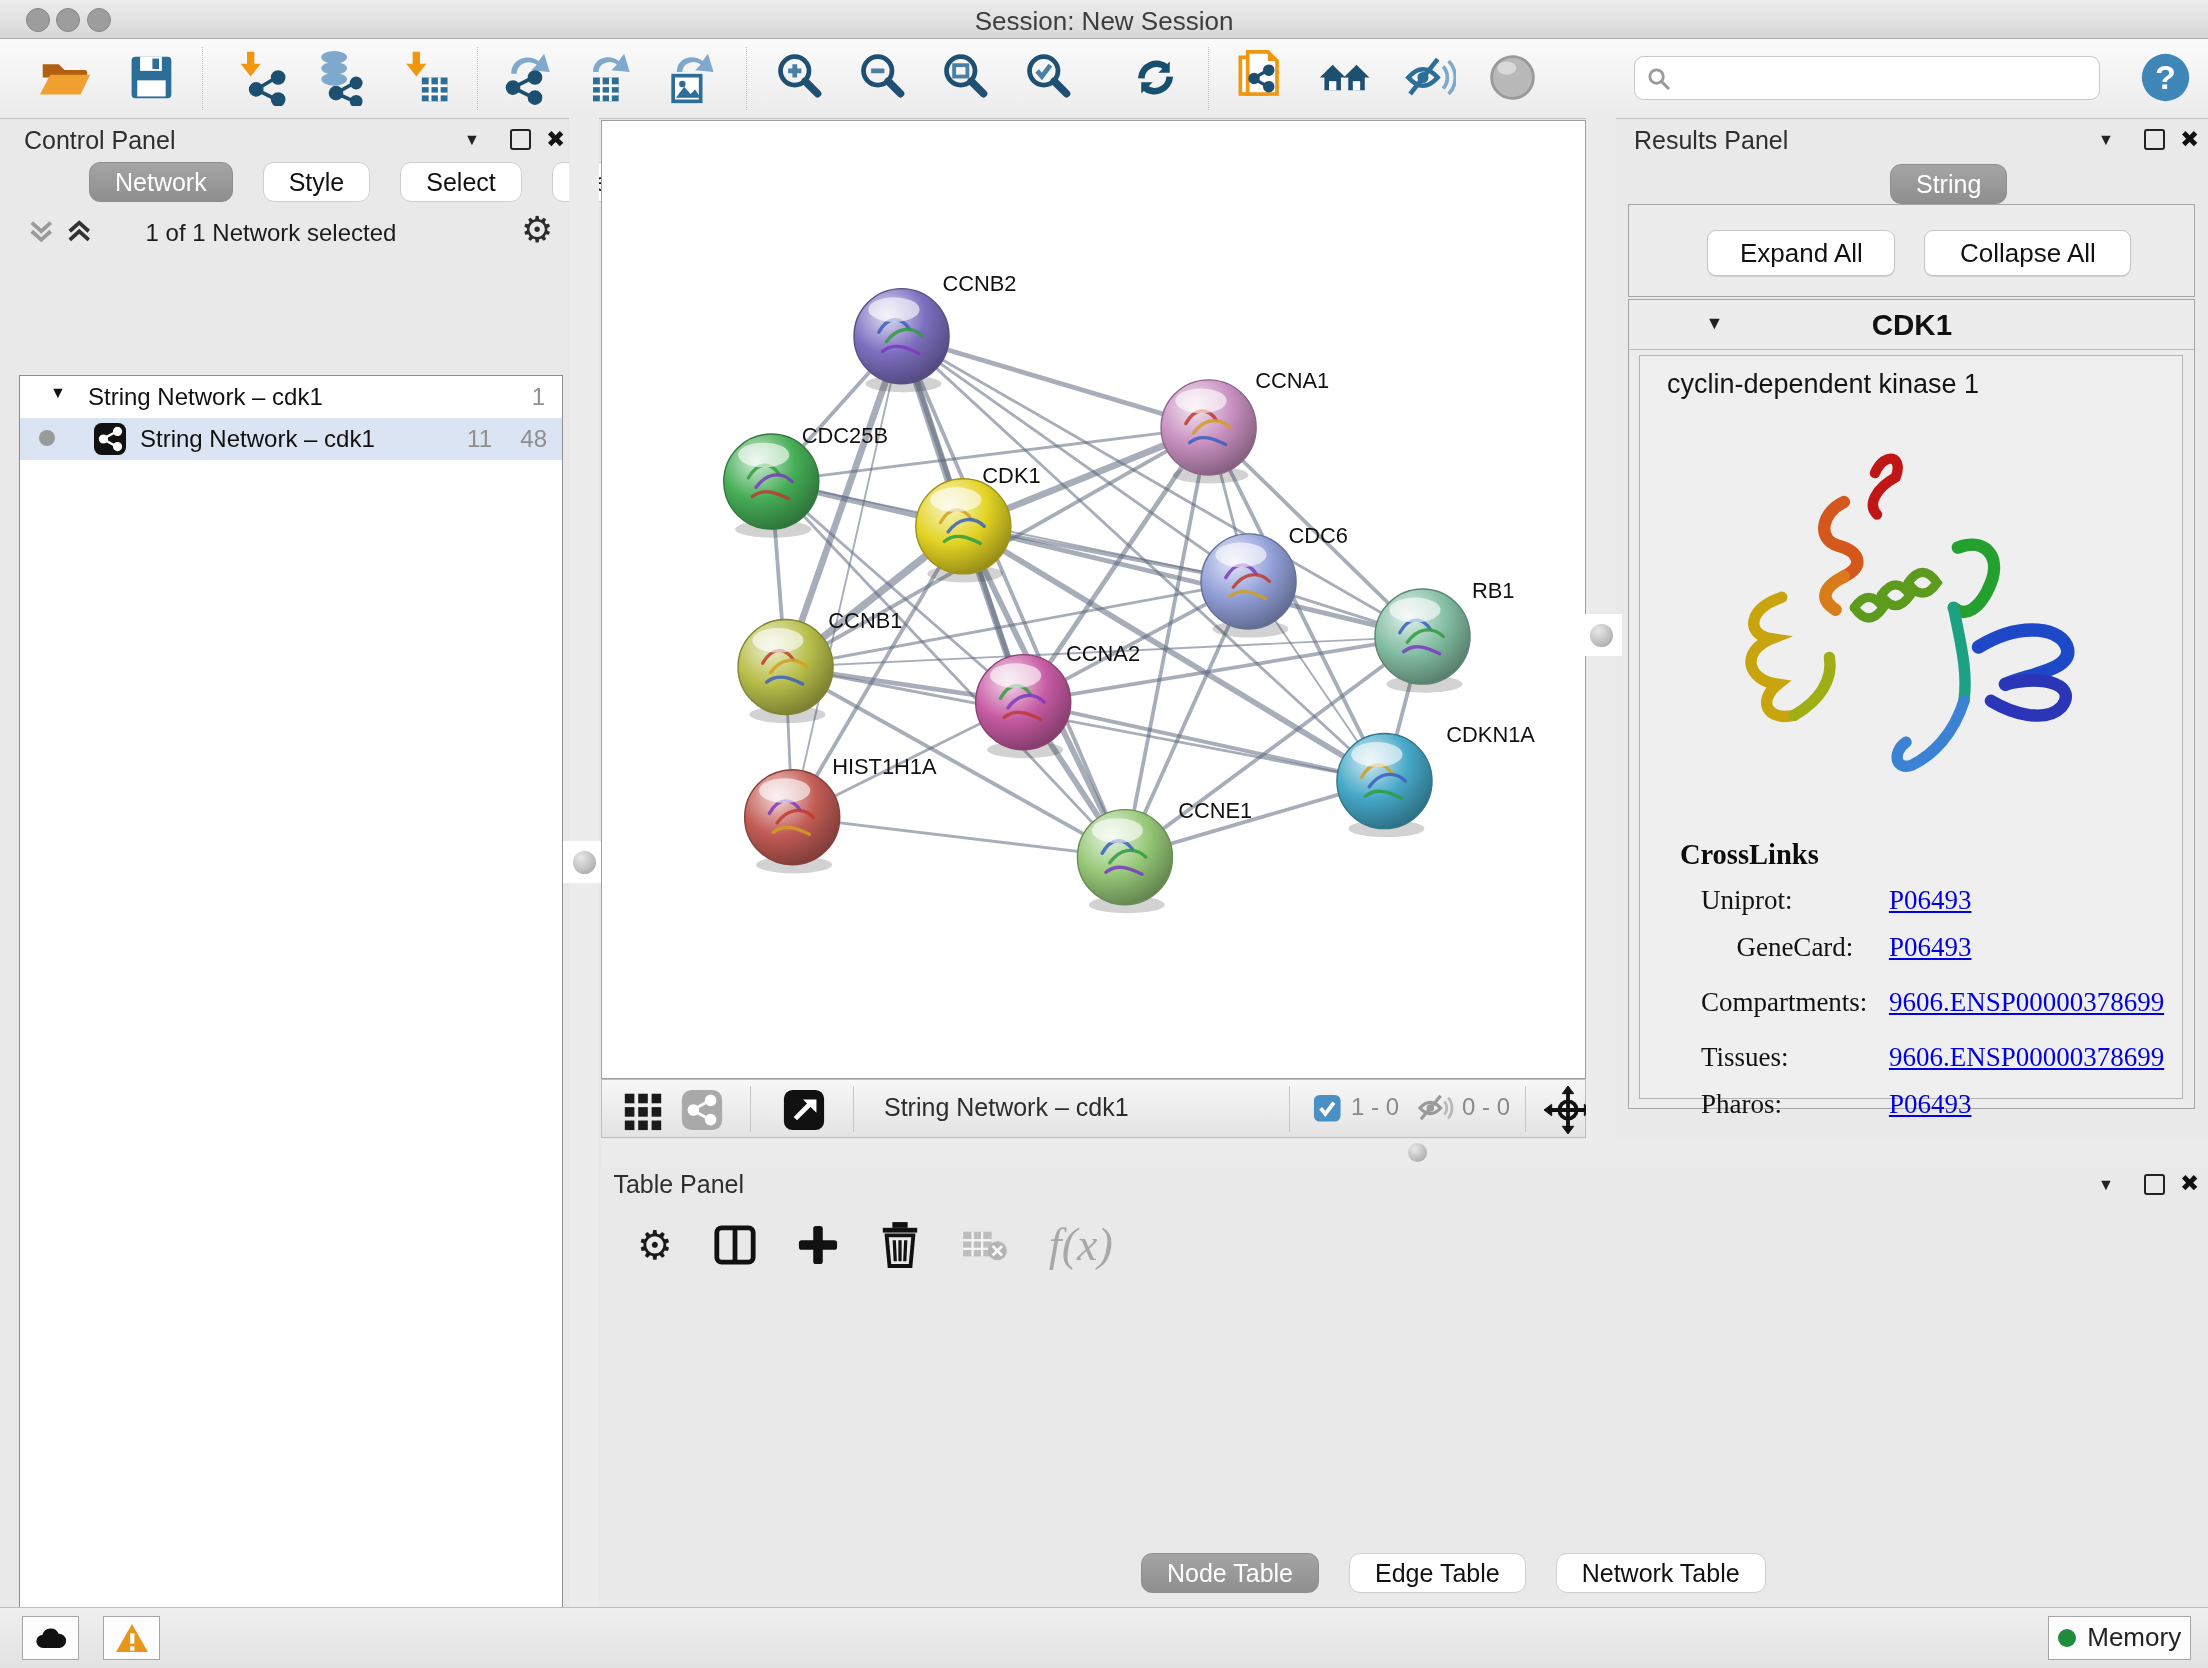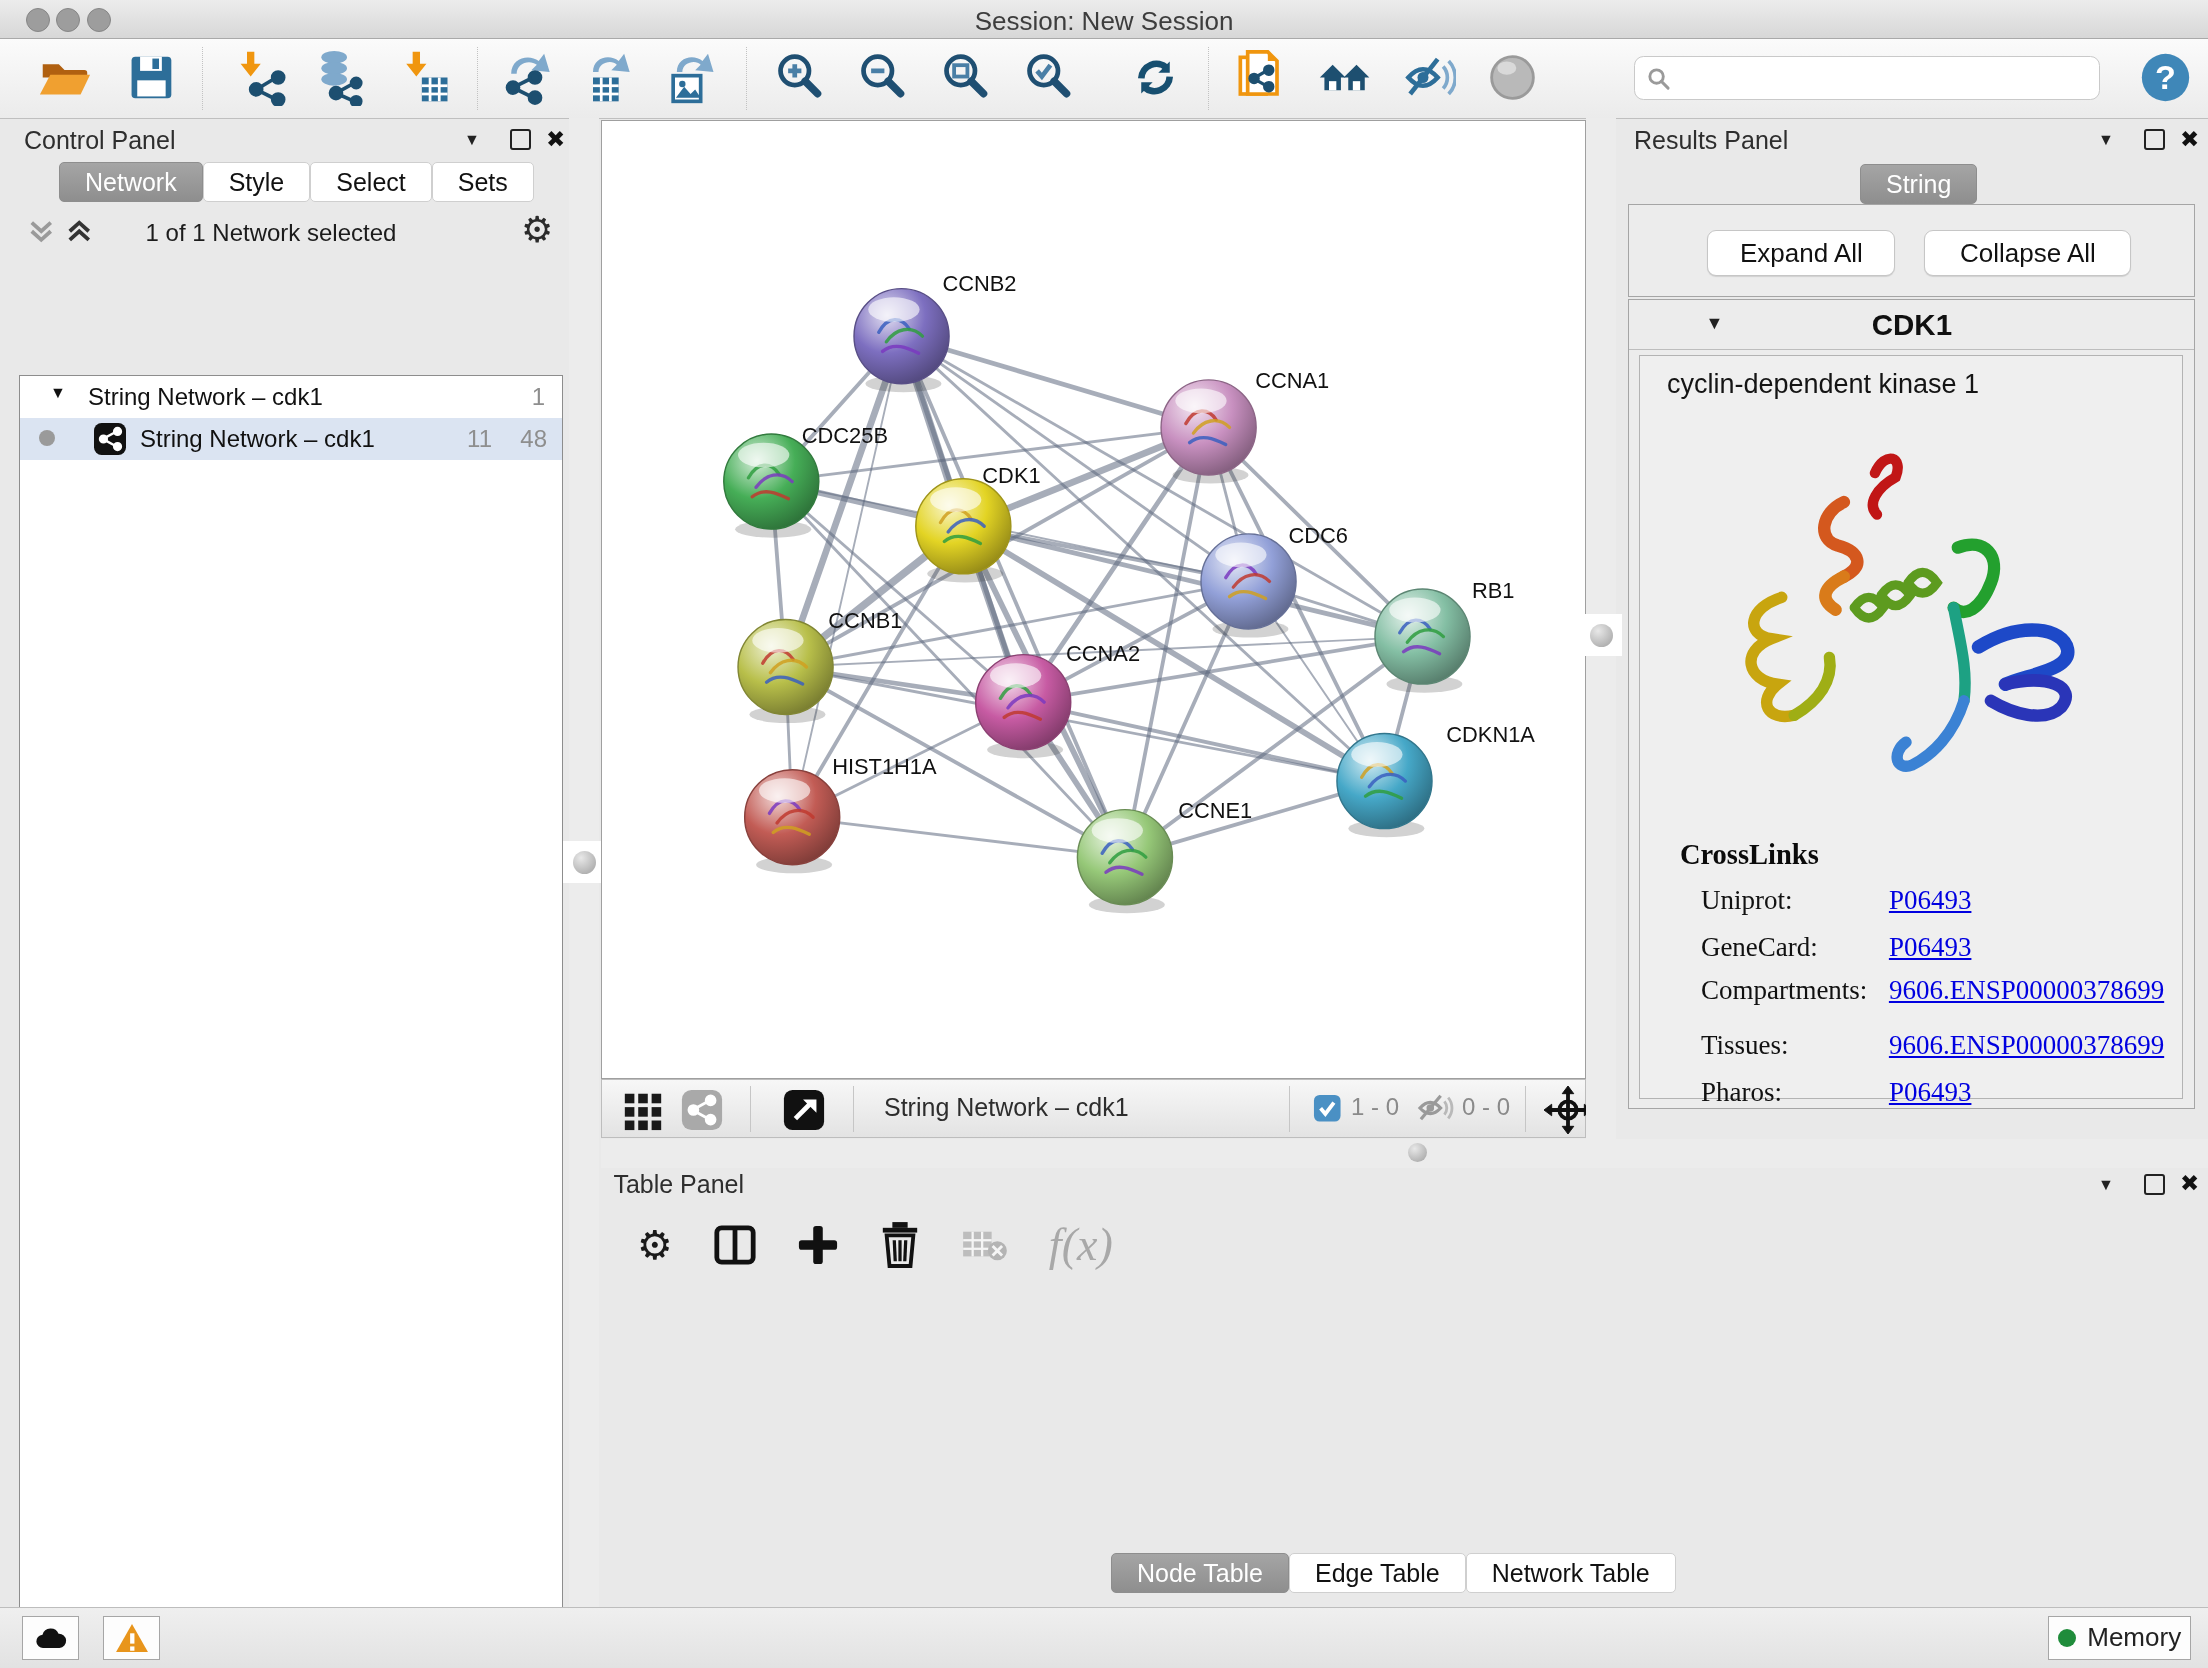--- a/index.html
+++ b/index.html
@@ -18,21 +18,21 @@
   .tb-ico{position:absolute;top:11.4px;width:55px;height:55px;display:flex;align-items:center;justify-content:center;}
   .tb-sep{position:absolute;top:7.6px;width:0;height:63px;border-left:1.9px dotted #c2c2c2;}
   #search-box{position:absolute;left:1634px;top:17px;width:466px;height:44px;background:#fff;
               border:1.9px solid #c9c9c9;border-radius:9.5px;display:flex;align-items:center;padding-left:11.4px;box-sizing:border-box;}
   
   .panel-head-title{font-size:25px;color:#2e2e2e;}
   .ph-caret{font-size:16px;color:#222;}
   .ph-float{display:inline-block;width:17px;height:17px;border:2.9px solid #222;border-radius:2.9px;}
   .ph-close{font-size:23px;font-weight:bold;color:#111;}
   .tab{height:38px;display:flex;align-items:center;justify-content:center;padding:0 25px;
-       font-size:25px;background:#fff;border:1px solid #cfcfcf;border-radius:5px;color:#111;}
+       font-size:25px;background:#fff;border:1px solid #cfcfcf;border-radius:11px;color:#111;margin-left:30px;}
   .tab.sel{background:linear-gradient(#a5a5a5,#8e8e8e);color:#fff;border-color:#8e8e8e;}
   .btn{background:#fff;border:1px solid #c6c6c6;border-radius:9px;font-size:26px;color:#111;
        display:flex;align-items:center;justify-content:center;box-shadow:0 1px 1px rgba(0,0,0,.12);}
   
   #ctrl-list{left:19px;top:257px;width:542px;height:1322px;background:#fff;border:1.9px solid #8d8d8d;}
   .tree-num{color:#8e8e8e;font-size:24px;}
   #tree-row2{position:absolute;left:0;top:42px;width:100%;height:42px;background:#dbe4f2;}
   .share-badge{display:inline-block;width:32px;height:32px;border-radius:7.6px;background:#111;}
   
   #net-canvas{left:601px;top:120px;width:985px;height:959px;background:#fff;border:1px solid #9f9f9f;box-sizing:border-box;padding-left:40px;}
@@ -631,21 +631,21 @@
           <path d="M276 234 C316 224 346 236 330 256 C314 272 282 262 262 250" stroke="#2a35b8" stroke-width="12"></path>
           <path d="M236 250 C226 282 206 302 186 312 C170 318 166 300 180 290" stroke="#3b82d4" stroke-width="11"></path>
         </svg>
 
         <span class="abs serif" style="left:40px;top:483px;font-size:28.5px;font-weight:bold;color:#0b0b0b">CrossLinks</span>
         <div id="crosslinks" class="abs" style="left:61px;top:529px;width:468px;">
             <div style="display: flex; margin-bottom: 16px;">
               <span class="serif xlabel" style="width: 188px;">Uniprot:</span>
               <a class="serif xlink">P06493</a>
             </div>
-            <div style="display: flex; margin-bottom: 12px;">
+            <div style="display: flex; margin-bottom: 24px; text-align: center;">
               <span class="serif xlabel" style="width: 188px;">GeneCard:</span>
               <a class="serif xlink">P06493</a>
             </div>
             <div style="display: flex; margin-bottom: 24px;">
               <span class="serif xlabel" style="width: 188px;">Compartments:</span>
               <a class="serif xlink">9606.ENSP00000378699</a>
             </div>
             <div style="display: flex; margin-bottom: 16px;">
               <span class="serif xlabel" style="width: 188px;">Tissues:</span>
               <a class="serif xlink">9606.ENSP00000378699</a>

